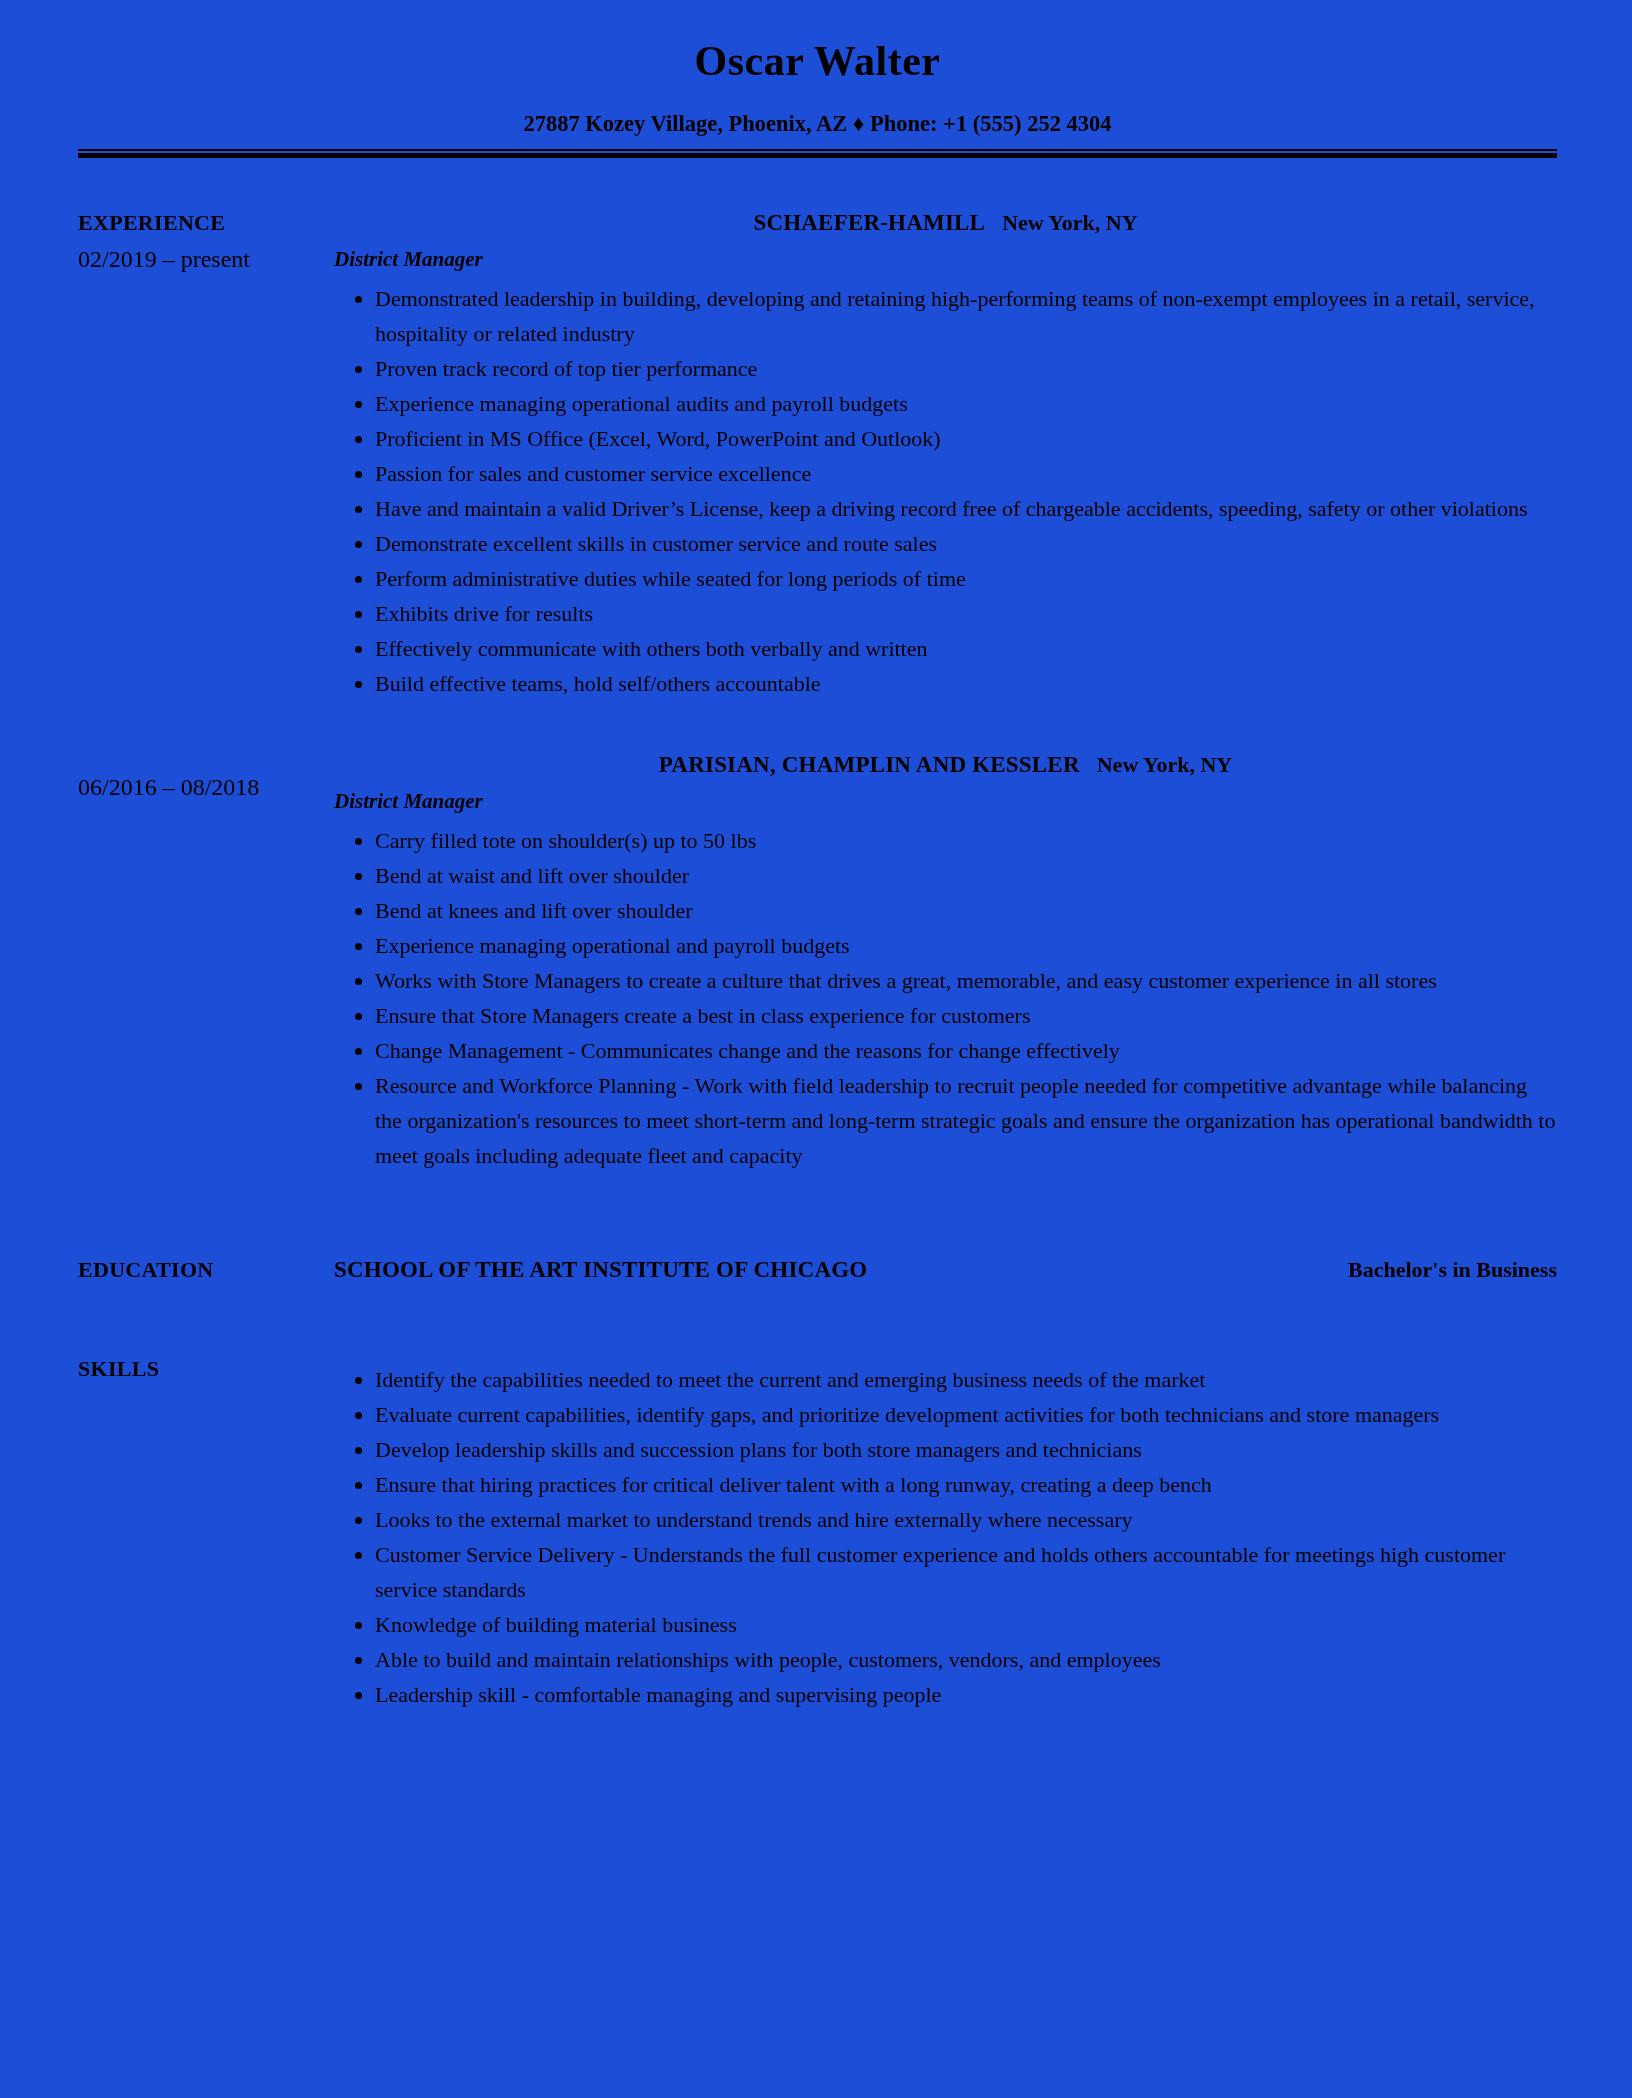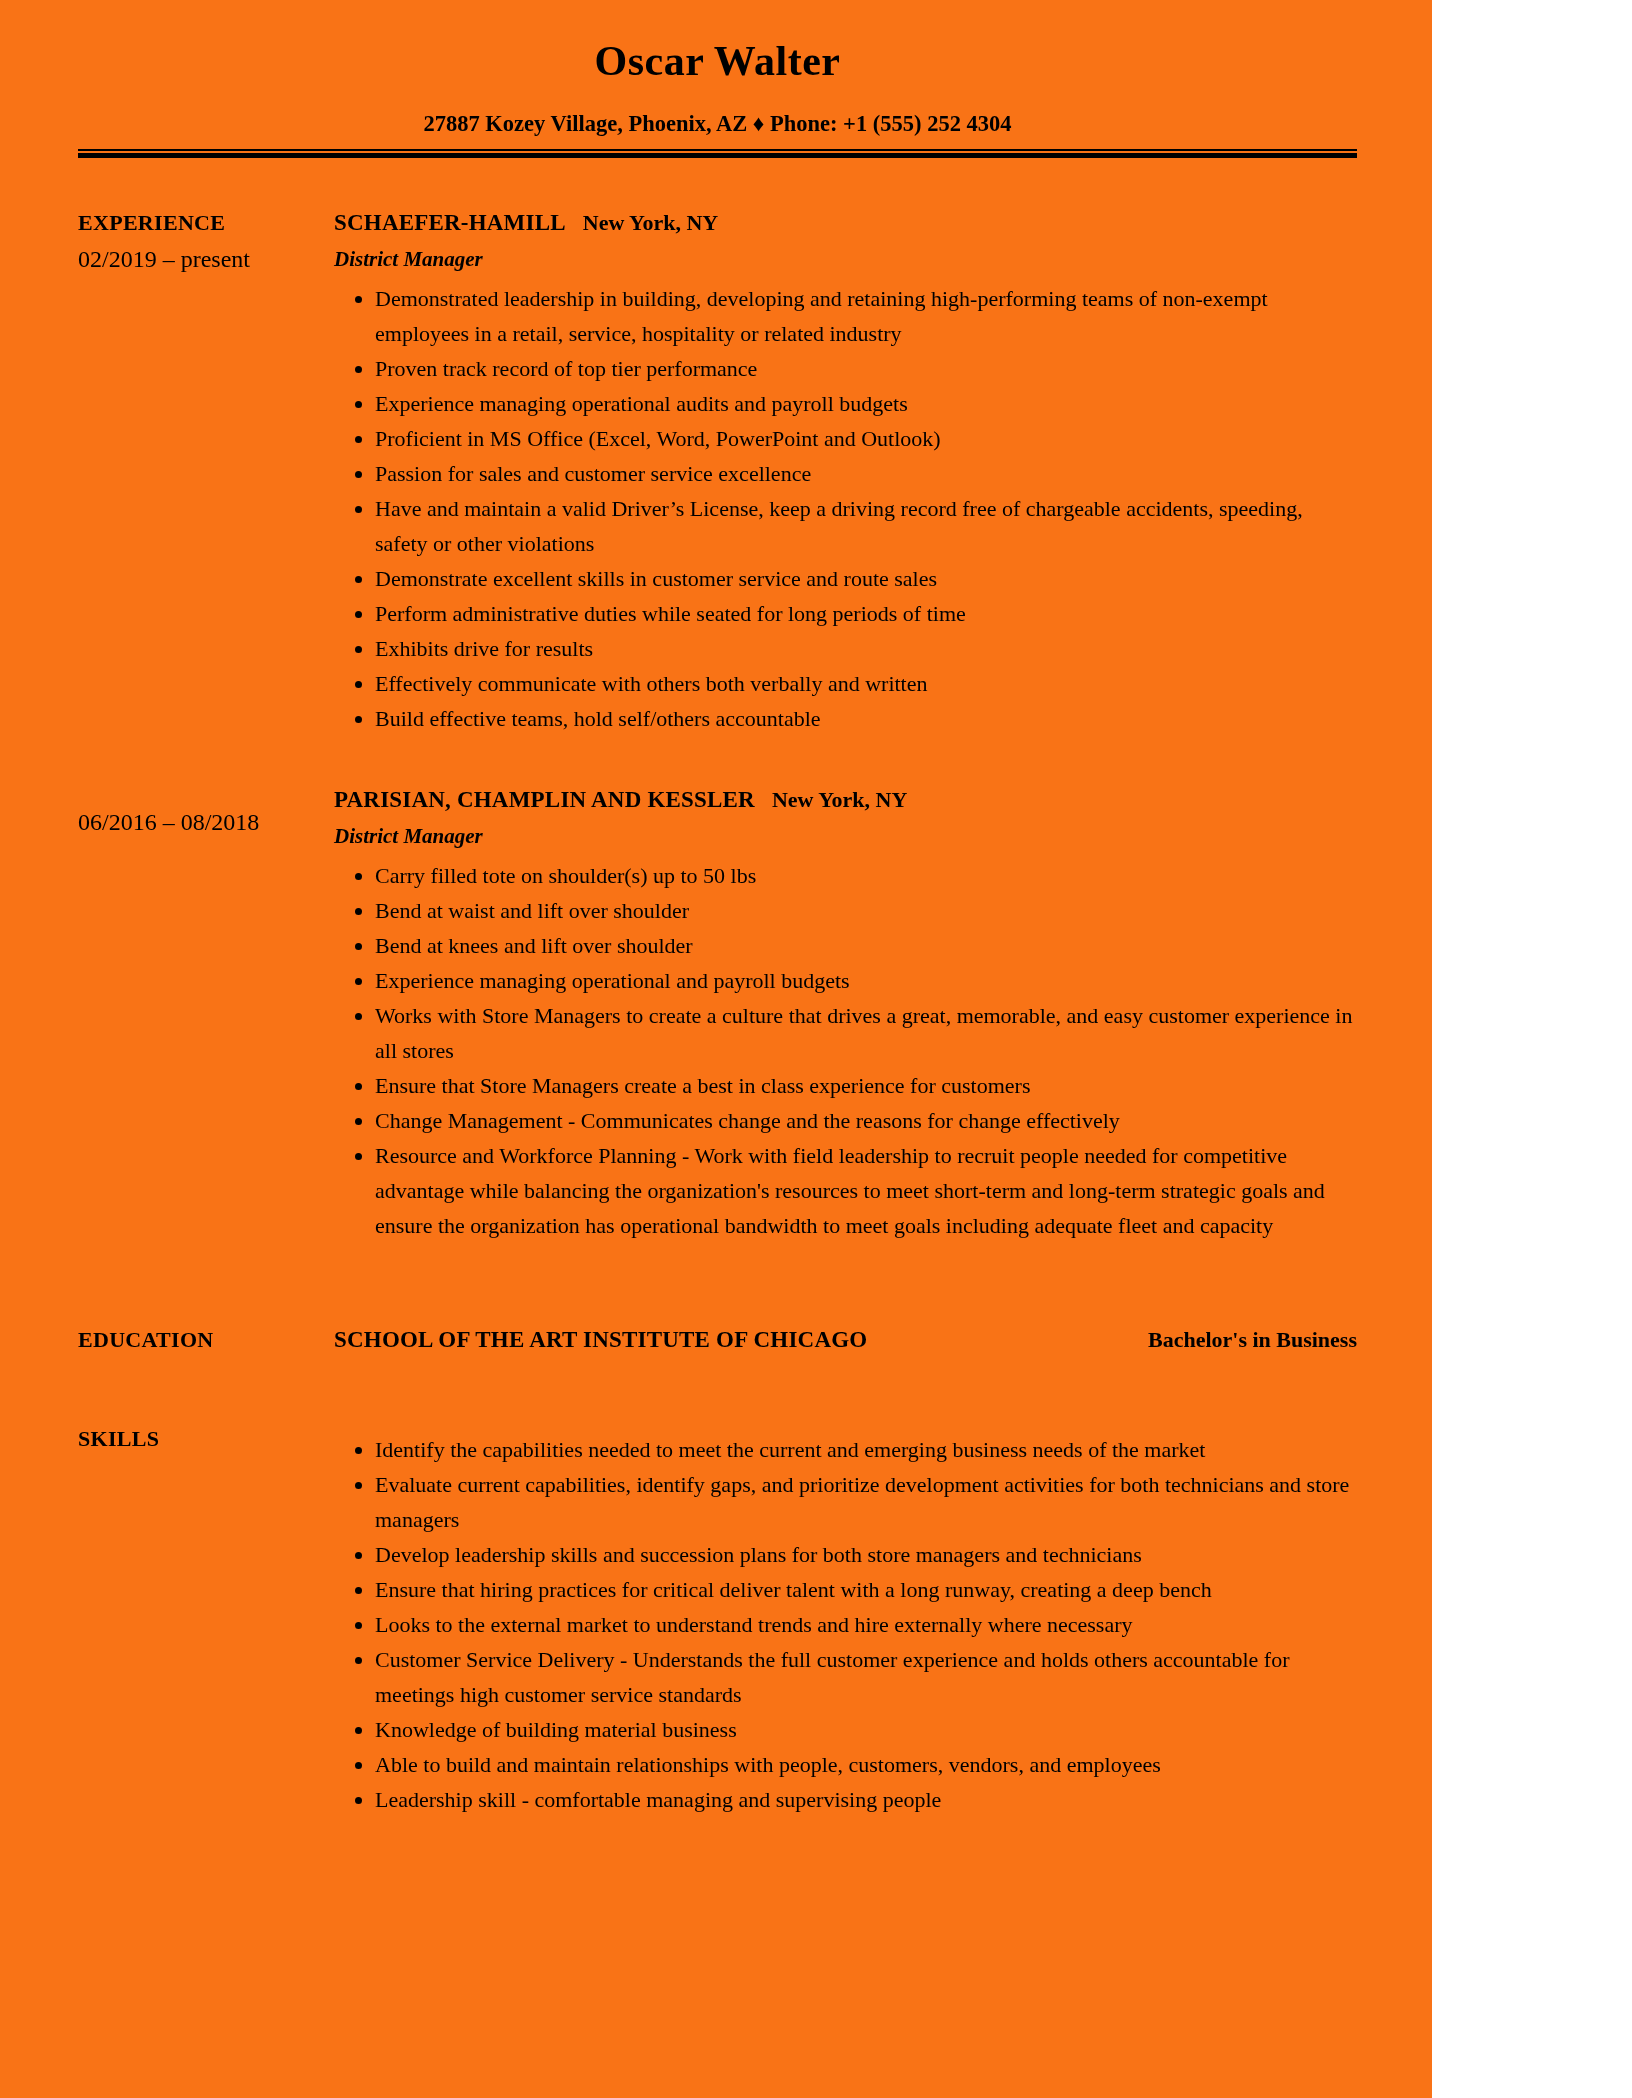--- a/index.html
+++ b/index.html
@@ -3,23 +3,23 @@
 <meta charset="utf-8">
 <style>
   * { margin: 0; padding: 0; box-sizing: border-box; }
   html, body { background: #ffffff; }
   body {
     width: 1632px; height: 2098px;
     font-family: "Liberation Serif", serif;
     color: #000000;
   }
   .page {
-    width: 1432px; height: 2098px;
+    width: 1632px; height: 2098px;
     padding: 36px 75px 0 78px;
-    background: #f97316;
+    background: #1d4ed8;
     overflow: hidden;
   }
   
   .header { text-align: center; }
   .name {
     font-size: 42px; font-weight: bold; line-height: 50px;
     letter-spacing: 0.5px;
   }
   .contact {
     font-size: 22.5px; font-weight: bold; line-height: 28px;
@@ -39,21 +39,21 @@
   .section.skills     { margin-top: 69px; }
   .label {
     font-size: 22px; font-weight: bold; line-height: 30px;
     letter-spacing: 0.3px;
   }
   .date {
     font-size: 24px; line-height: 30px; margin-top: 6px;
   }
   .date.solo { margin-top: 22px; }
   
-  .job-header { display: flex; justify-content: flex-start; align-items: baseline; gap: 17px; }
+  .job-header { display: flex; justify-content: center; align-items: baseline; gap: 17px; }
   .company { font-size: 23px; font-weight: bold; line-height: 30px; letter-spacing: 0.2px; }
   .location { font-size: 22px; font-weight: bold; line-height: 30px; }
   .job-title { font-size: 21px; font-weight: bold; font-style: italic; line-height: 30px; margin-top: 6px; }
   ul.bullets { margin-top: 7px; padding-left: 41px; list-style-type: disc; }
   ul.bullets li { font-size: 22px; line-height: 35px; }
   .job2-row { margin-top: 49px; }
   
   .edu-main { display: flex; justify-content: space-between; align-items: baseline; }
   .school { font-size: 23px; font-weight: bold; line-height: 30px; letter-spacing: 0.2px; }
   .degree { font-size: 22px; font-weight: bold; line-height: 30px; }

